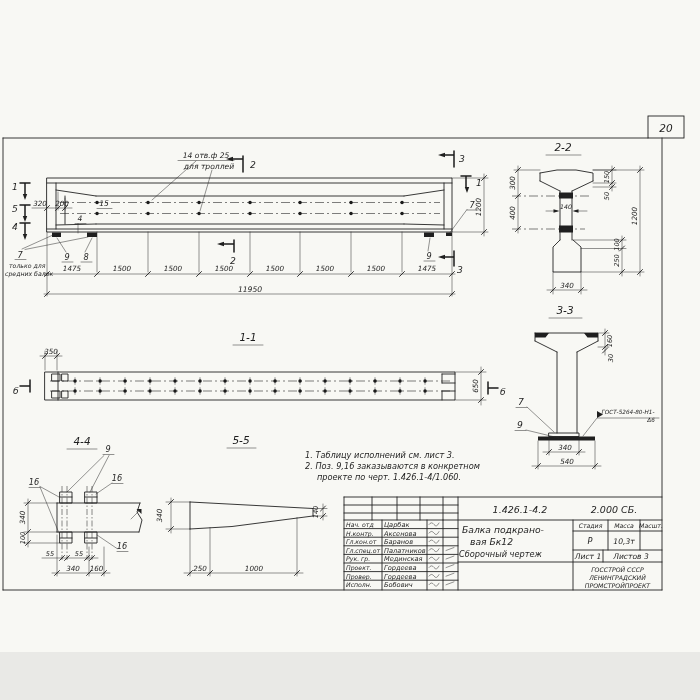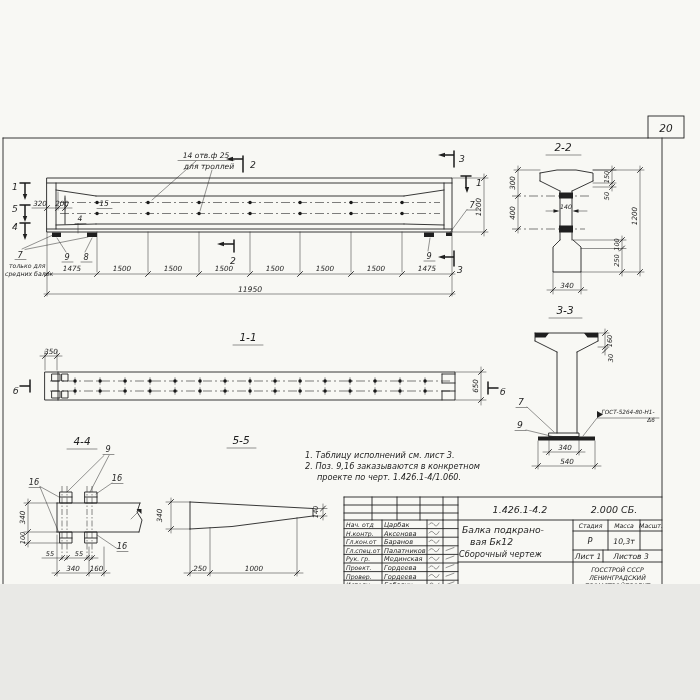--- a/index.html
+++ b/index.html
@@ -1,16 +1,16 @@
 <!DOCTYPE html>
 <html><head>
 <meta charset="utf-8">
 <style>
   html,body{margin:0;padding:0;background:#e9e9e6;}
-  #sheet{position:relative;width:700px;height:584px;background:#f8f8f4;overflow:hidden;}
+  #sheet{position:relative;width:700px;height:652px;background:#f8f8f4;overflow:hidden;}
   svg{position:absolute;left:0;top:0;}
   svg text{font-family:"DejaVu Sans","Liberation Sans",sans-serif;font-style:italic;fill:#1e1e1e;}
   .ln{stroke:#222;stroke-width:.9;fill:none;stroke-linecap:round;}
   .lt{stroke:#2a2a2a;stroke-width:.5;fill:none;stroke-linecap:round;}
   .hv{stroke:#1b1b1b;stroke-width:1.5;fill:none;stroke-linecap:round;}
   .cl{stroke:#2a2a2a;stroke-width:.6;fill:none;stroke-dasharray:9 3 2 3;}
   .bd{stroke:#2a2a2a;stroke-width:.55;fill:none;stroke-dasharray:6 2 1.5 2;}
   .dots{stroke:#1b1b1b;stroke-width:3.4;stroke-linecap:round;fill:none;}
   .fb{fill:#1f1f1f;stroke:none;}
   .d6{font-size:6.2px;} .d65{font-size:6.6px;} .d7{font-size:7.2px;} .d75{font-size:7.6px;}

